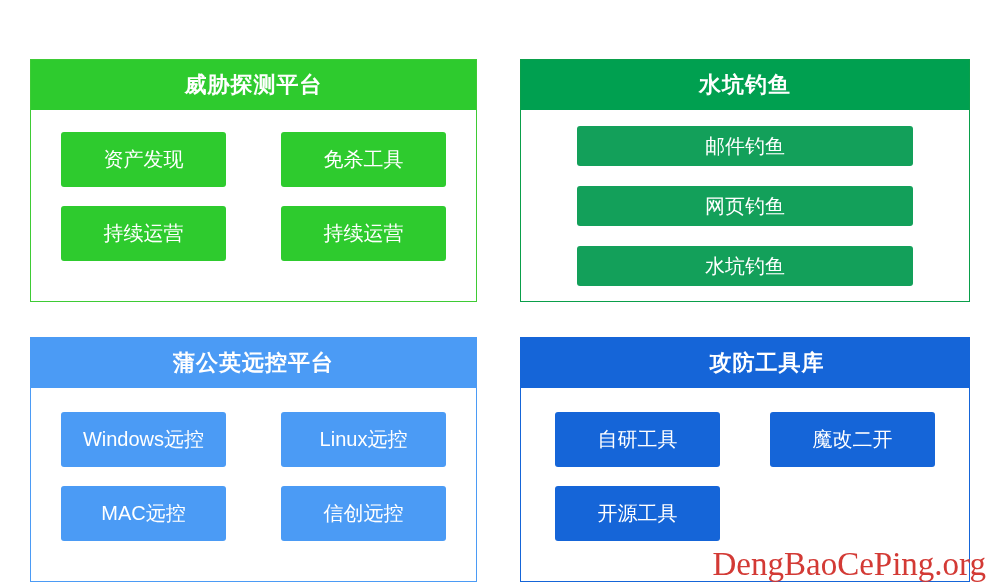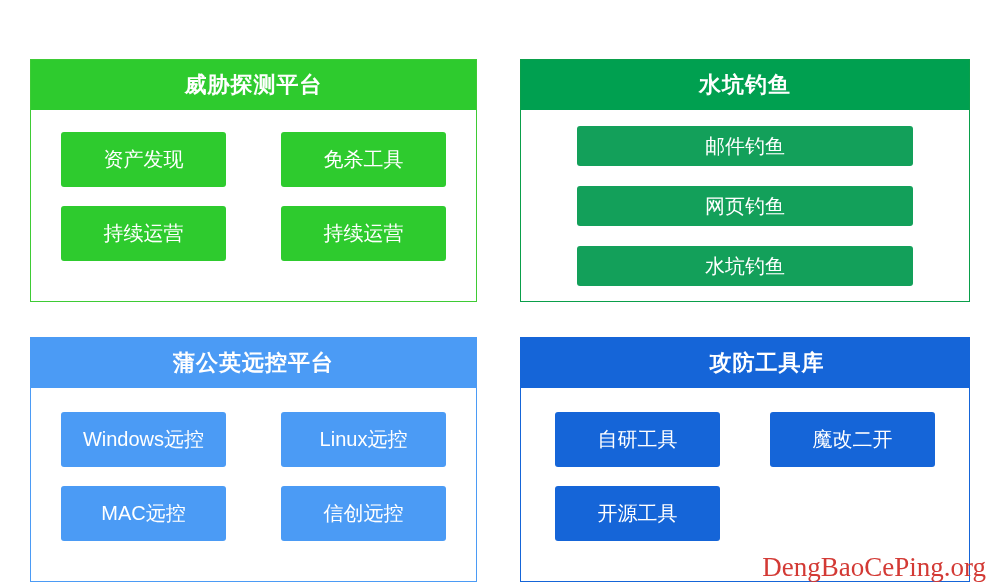--- a/index.html
+++ b/index.html
@@ -143,21 +143,21 @@
     width: 165px;
     height: 55px;
     background: #1565d8;
   }
 
   #watermark {
     position: absolute;
     right: 14px;
     bottom: 4px;
     color: #d33a35;
-    font-size: 27px;
+    font-size: 33px;
     font-family: "Liberation Serif", serif;
     letter-spacing: 0px;
     margin-left: 16px;
   }
 </style>
 </head>
 <body>
 
 <div id="diagram">
 

